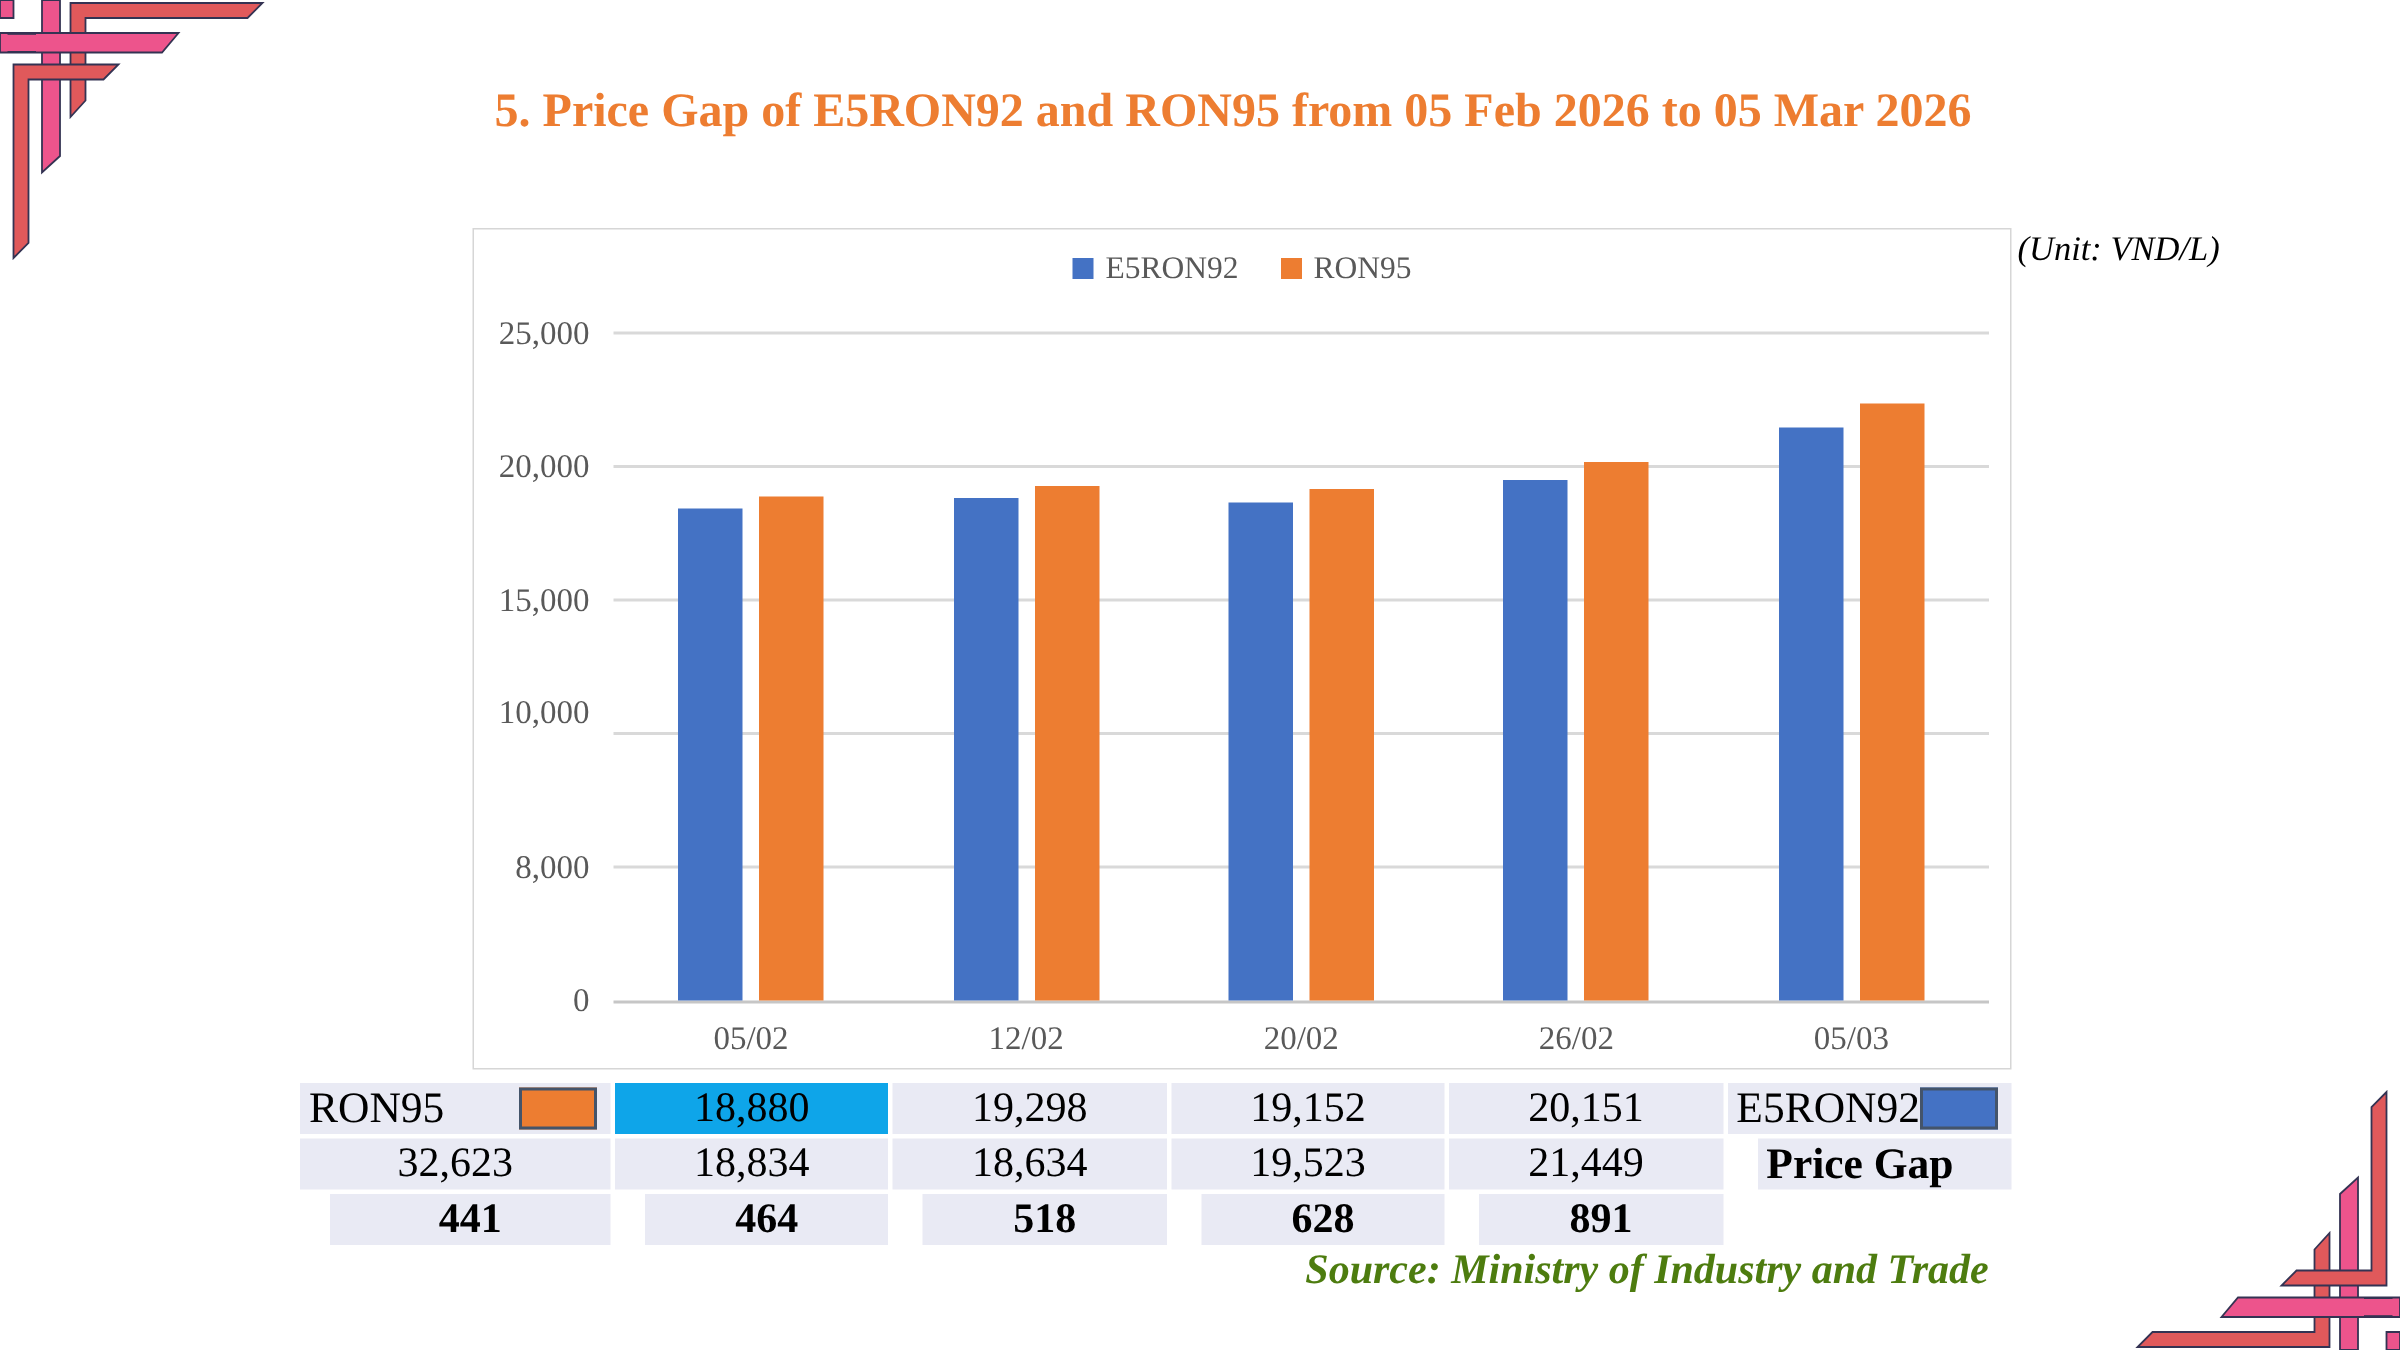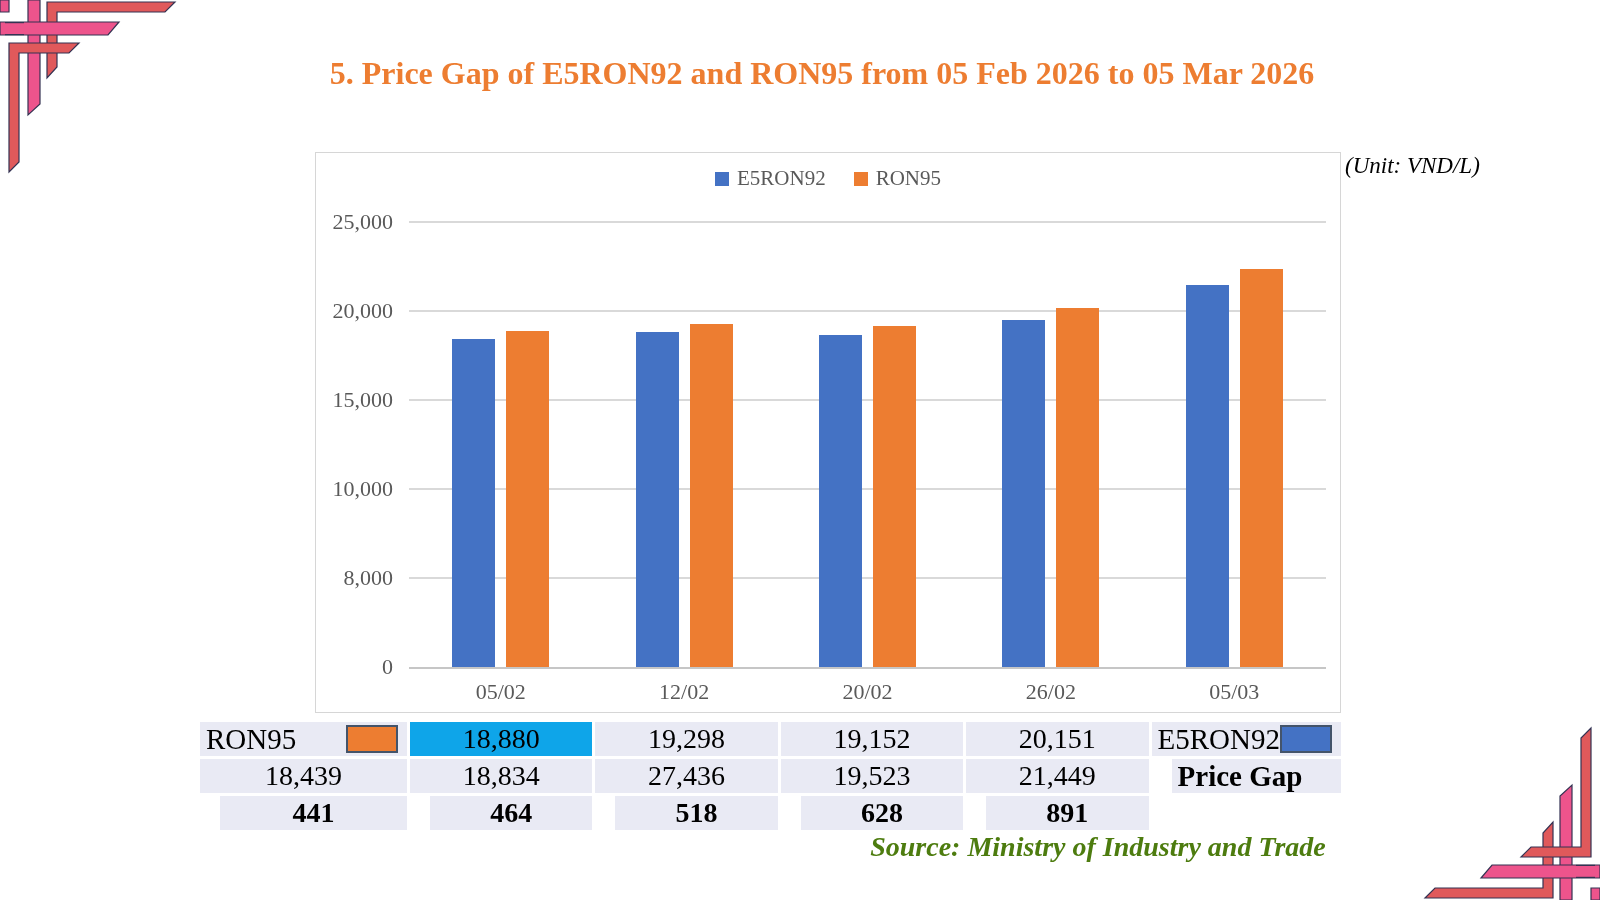--- a/index.html
+++ b/index.html
@@ -118,21 +118,21 @@
         <span class="legend-item">
           <span class="legend-swatch" style="background: rgb(237, 125, 49);"></span>
           <span class="legend-label">RON95</span>
         </span>
       </div>
     <div class="plot" id="plot">
         <div class="y-tick" style="top: 445px;">0</div>
         <div class="gridline" style="top: 355.25px; background: rgb(217, 217, 217);"></div>
         <div class="y-tick" style="top: 356px;">8,000</div>
         <div class="gridline" style="top: 266.25px; background: rgb(217, 217, 217);"></div>
-        <div class="y-tick" style="top: 267px;">10,000</div>
+        <div class="y-tick" style="top: 253px;">10,000</div>
         <div class="gridline" style="top: 177.25px; background: rgb(217, 217, 217);"></div>
         <div class="y-tick" style="top: 178px;">15,000</div>
         <div class="gridline" style="top: 88.25px; background: rgb(217, 217, 217);"></div>
         <div class="y-tick" style="top: 89px;">20,000</div>
         <div class="gridline" style="top: -0.75px; background: rgb(217, 217, 217);"></div>
         <div class="y-tick" style="top: 0px;">25,000</div>
         <div class="bar-group" style="left: 0px; width: 183.4px;">
           <div class="bar" style="left: 43.2px; height: 328.214px; background: rgb(68, 114, 196);"></div>
           <div class="bar" style="left: 97.2px; height: 336.064px; background: rgb(237, 125, 49);"></div>
         </div>
@@ -166,23 +166,23 @@
         <span class="row-swatch" style="background: rgb(237, 125, 49); border-color: rgb(68, 84, 106);"></span>
       </div>
       <div class="cell" style="background: #0ea5e9;">18,880</div>
       <div class="cell" style="background: rgb(233, 234, 244);">19,298</div>
       <div class="cell" style="background: rgb(233, 234, 244);">19,152</div>
       <div class="cell" style="background: rgb(233, 234, 244);">20,151</div>
       <div class="cell label-cell" style="background: rgb(233, 234, 244);">
         <span>E5RON92</span>
         <span class="row-swatch" style="background: rgb(68, 114, 196); border-color: rgb(68, 84, 106);"></span>
       </div>
-      <div class="cell" style="background: rgb(233, 234, 244);">18,439</div>
+      <div class="cell" style="background: rgb(233, 234, 244);">32,623</div>
       <div class="cell" style="background: rgb(233, 234, 244);">18,834</div>
-      <div class="cell" style="background: rgb(233, 234, 244);">27,436</div>
+      <div class="cell" style="background: rgb(233, 234, 244);">18,634</div>
       <div class="cell" style="background: rgb(233, 234, 244);">19,523</div>
       <div class="cell" style="background: rgb(233, 234, 244);">21,449</div>
       <div class="cell label-cell bold-row" style="background: rgb(233, 234, 244);">
         <span>Price Gap</span>
       </div>
       <div class="cell bold-row" style="background: rgb(233, 234, 244);">441</div>
       <div class="cell bold-row" style="background: rgb(233, 234, 244);">464</div>
       <div class="cell bold-row" style="background: rgb(233, 234, 244);">518</div>
       <div class="cell bold-row" style="background: rgb(233, 234, 244);">628</div>
       <div class="cell bold-row" style="background: rgb(233, 234, 244);">891</div>

